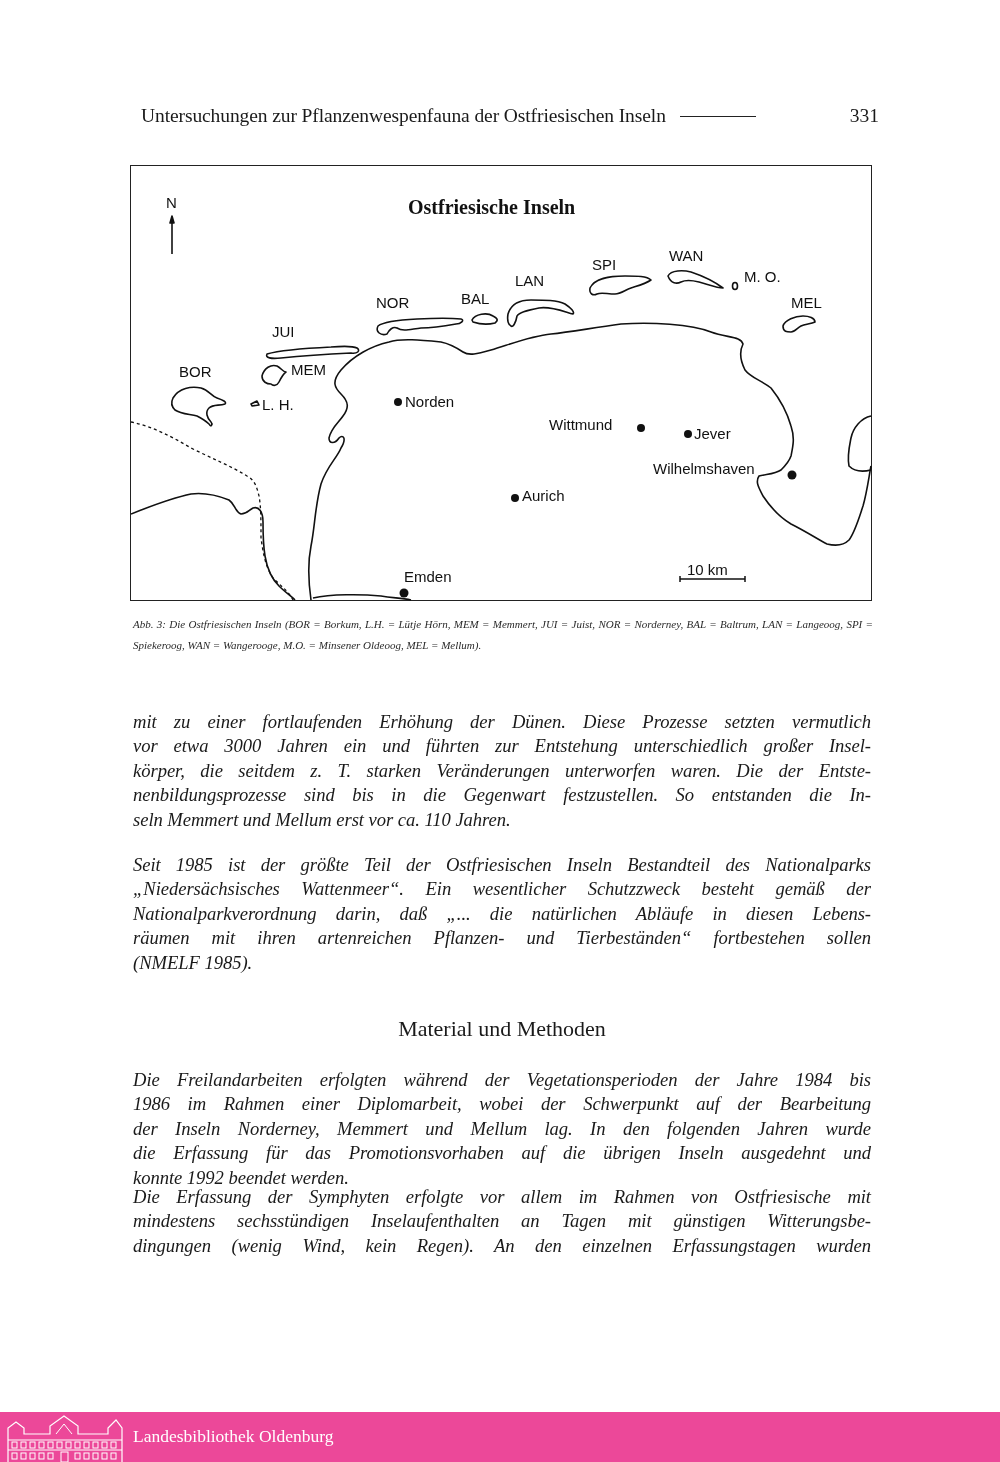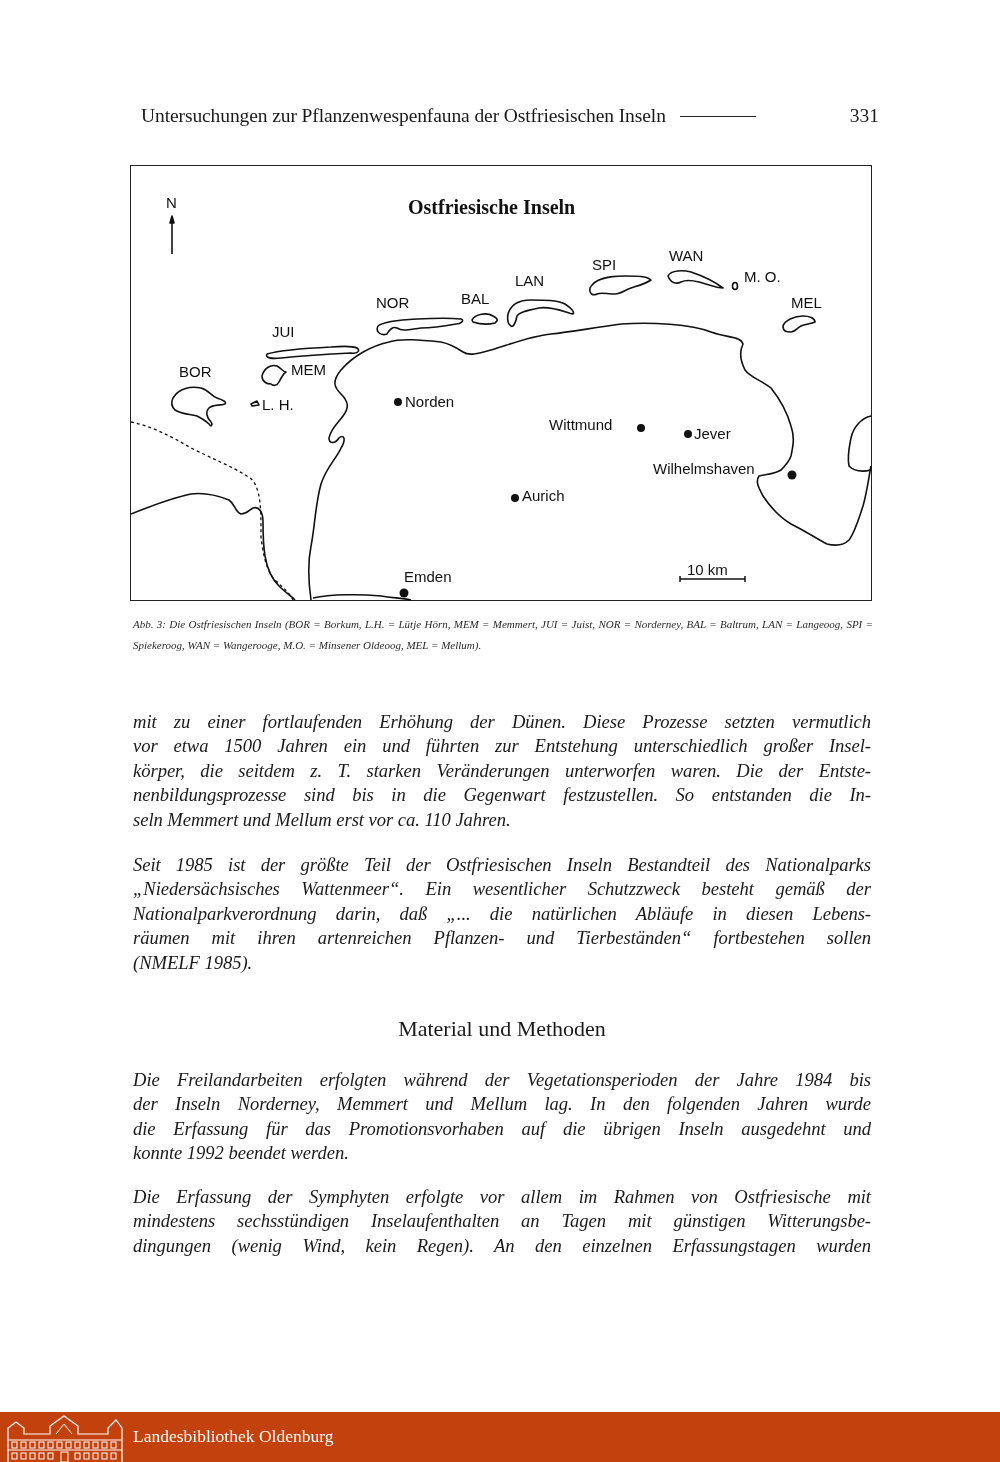--- a/index.html
+++ b/index.html
@@ -31,21 +31,21 @@
     position: absolute; left: 133px; width: 738px;
     font-size: 18.6px; line-height: 24.4px; text-align: justify; letter-spacing: -0.05px; font-style: italic;
   }
   .para span.line { display: block; text-align: justify; text-align-last: justify; height: 24.4px; white-space: nowrap; }
   .para span.line.last { text-align-last: left; }
   .section-heading {
     position: absolute; left: 133px; top: 1016px; width: 738px; text-align: center;
     font-size: 22px;
   }
   .footer-bar {
-    position: absolute; left: 0; top: 1412px; width: 1000px; height: 50px; background: #c2410c;
+    position: absolute; left: 0; top: 1412px; width: 1000px; height: 50px; background: #ec4899;
   }
   .footer-bar .logo { position: absolute; left: 6px; top: 2px; }
   .footer-bar .lib-name {
     position: absolute; left: 133px; top: 14px; color: #ffffff; font-size: 17.5px;
   }
 </style>
 </head>
 <body>
 
 <div class="running-header">
@@ -127,38 +127,39 @@
     <text class="map-label" x="391" y="335">Aurich</text>
     <text class="map-label" x="273" y="416">Emden</text>
     <text class="map-label" x="556" y="409">10 km</text>
   </svg>
 </div>
 
 <div class="caption">Abb. 3: Die Ostfriesischen Inseln (BOR = Borkum, L.H. = Lütje Hörn, MEM = Memmert, JUI = Juist, NOR = Norderney, BAL = Baltrum, LAN = Langeoog, SPI = Spiekeroog, WAN = Wangerooge, M.O. = Minsener Oldeoog, MEL = Mellum).</div>
 
 <div class="para" style="top:710px">
   <span class="line">mit zu einer fortlaufenden Erhöhung der Dünen. Diese Prozesse setzten vermutlich</span>
-  <span class="line">vor etwa 1500 Jahren ein und führten zur Entstehung unterschiedlich großer Insel-</span>
+  <span class="line">vor etwa 3000 Jahren ein und führten zur Entstehung unterschiedlich großer Insel-</span>
   <span class="line">körper, die seitdem z. T. starken Veränderungen unterworfen waren. Die der Entste-</span>
   <span class="line">nenbildungsprozesse sind bis in die Gegenwart festzustellen. So entstanden die In-</span>
   <span class="line last">seln Memmert und Mellum erst vor ca. 110 Jahren.</span>
 </div>
 
 <div class="para" style="top:853px">
   <span class="line">Seit 1985 ist der größte Teil der Ostfriesischen Inseln Bestandteil des Nationalparks</span>
   <span class="line">„Niedersächsisches Wattenmeer“. Ein wesentlicher Schutzzweck besteht gemäß der</span>
   <span class="line">Nationalparkverordnung darin, daß „... die natürlichen Abläufe in diesen Lebens-</span>
   <span class="line">räumen mit ihren artenreichen Pflanzen- und Tierbeständen“ fortbestehen sollen</span>
   <span class="line last">(NMELF 1985).</span>
 </div>
 
 <div class="section-heading">Material und Methoden</div>
 
 <div class="para" style="top:1068px">
   <span class="line">Die Freilandarbeiten erfolgten während der Vegetationsperioden der Jahre 1984 bis</span>
+  <span class="line">1986 im Rahmen einer Diplomarbeit, wobei der Schwerpunkt auf der Bearbeitung</span>
   <span class="line">der Inseln Norderney, Memmert und Mellum lag. In den folgenden Jahren wurde</span>
   <span class="line">die Erfassung für das Promotionsvorhaben auf die übrigen Inseln ausgedehnt und</span>
   <span class="line last">konnte 1992 beendet werden.</span>
 </div>
 
 <div class="para" style="top:1185px">
   <span class="line">Die Erfassung der Symphyten erfolgte vor allem im Rahmen von Ostfriesische mit</span>
   <span class="line">mindestens sechsstündigen Inselaufenthalten an Tagen mit günstigen Witterungsbe-</span>
   <span class="line">dingungen (wenig Wind, kein Regen). An den einzelnen Erfassungstagen wurden</span>
 </div>

